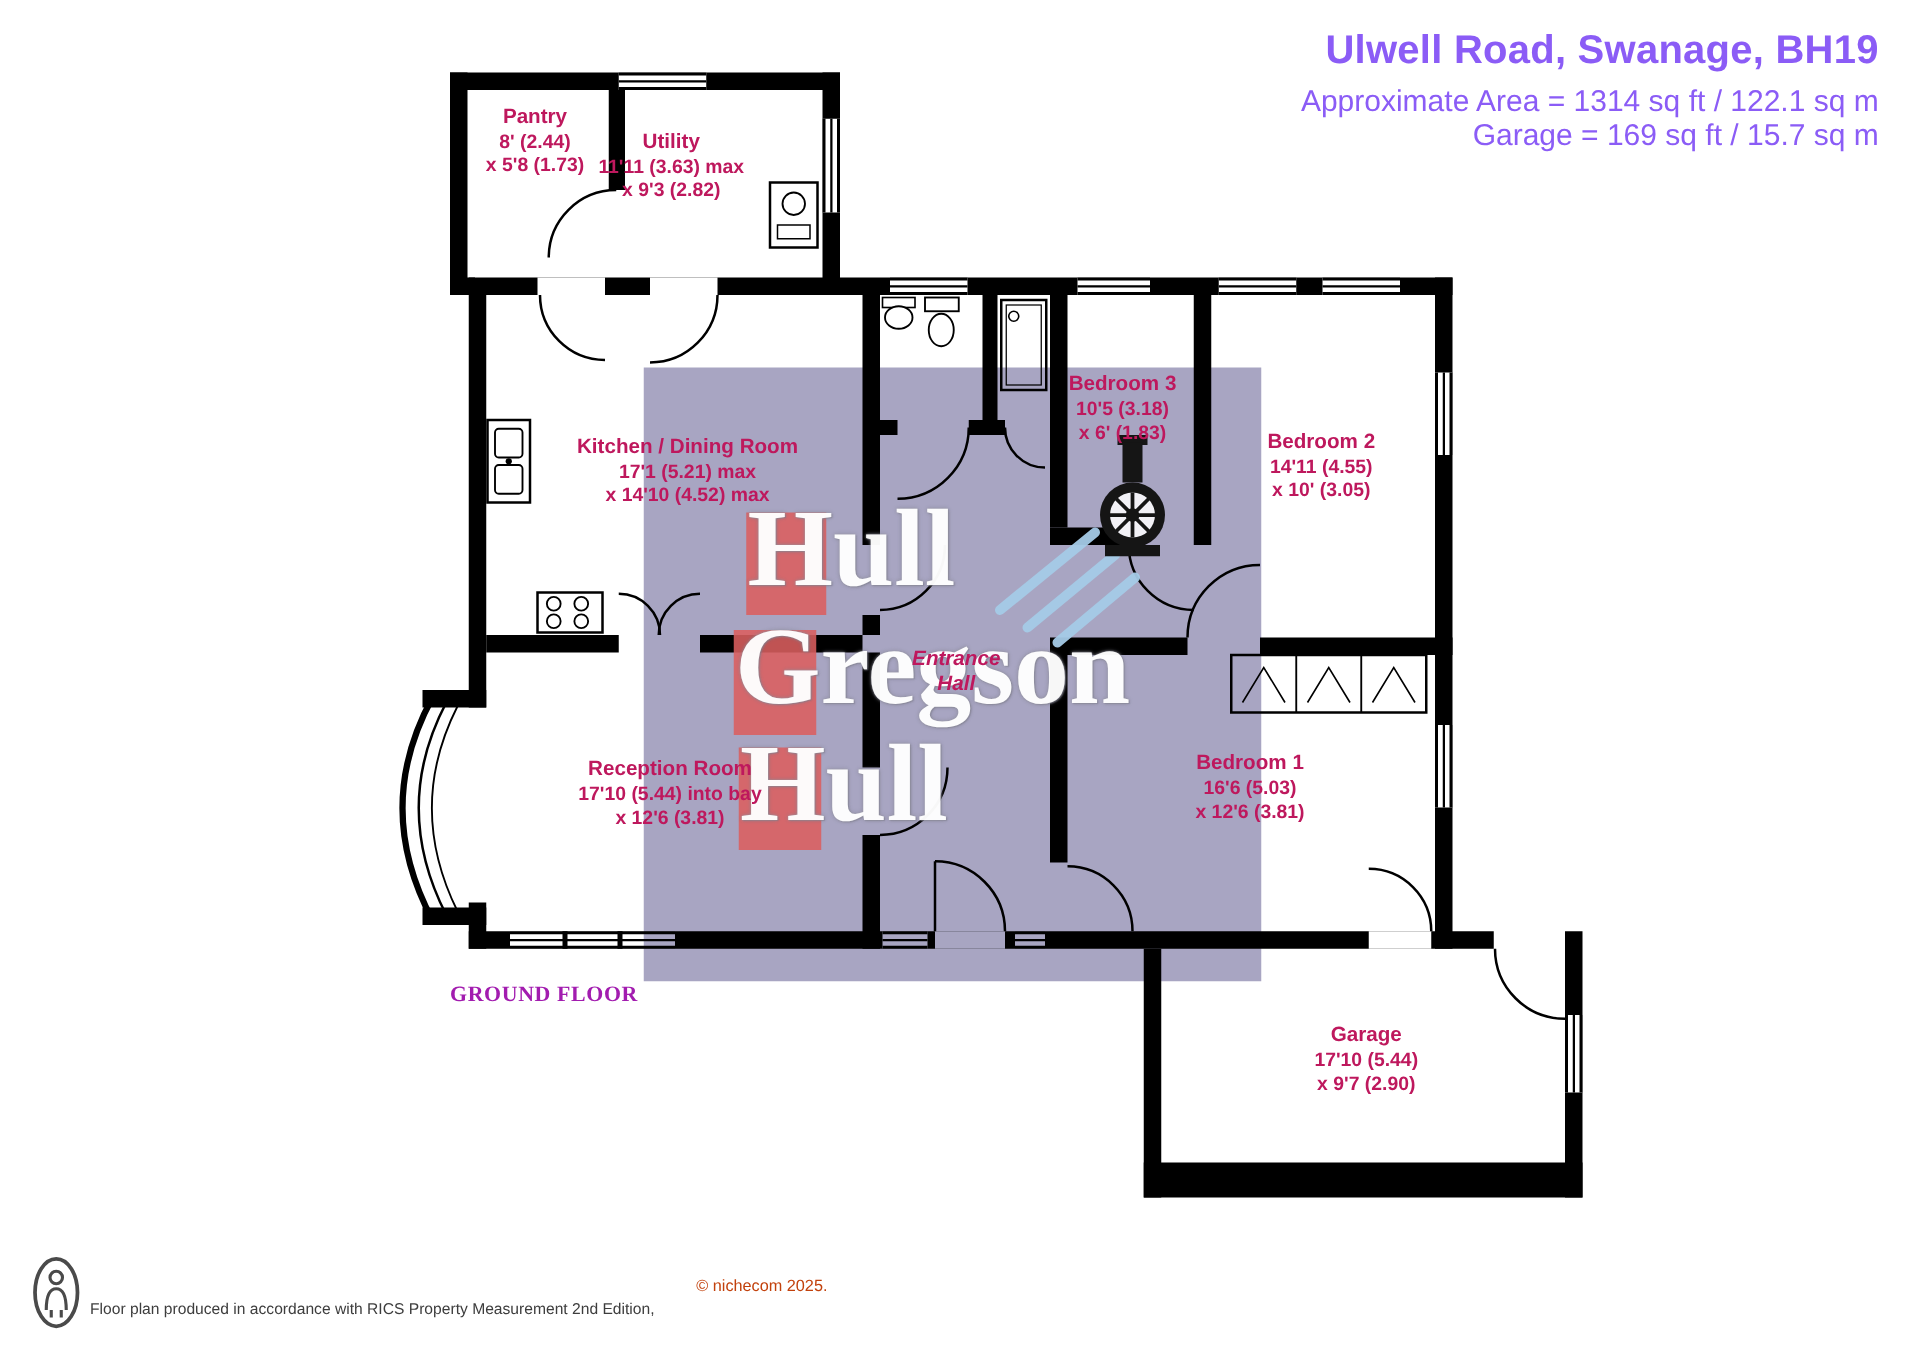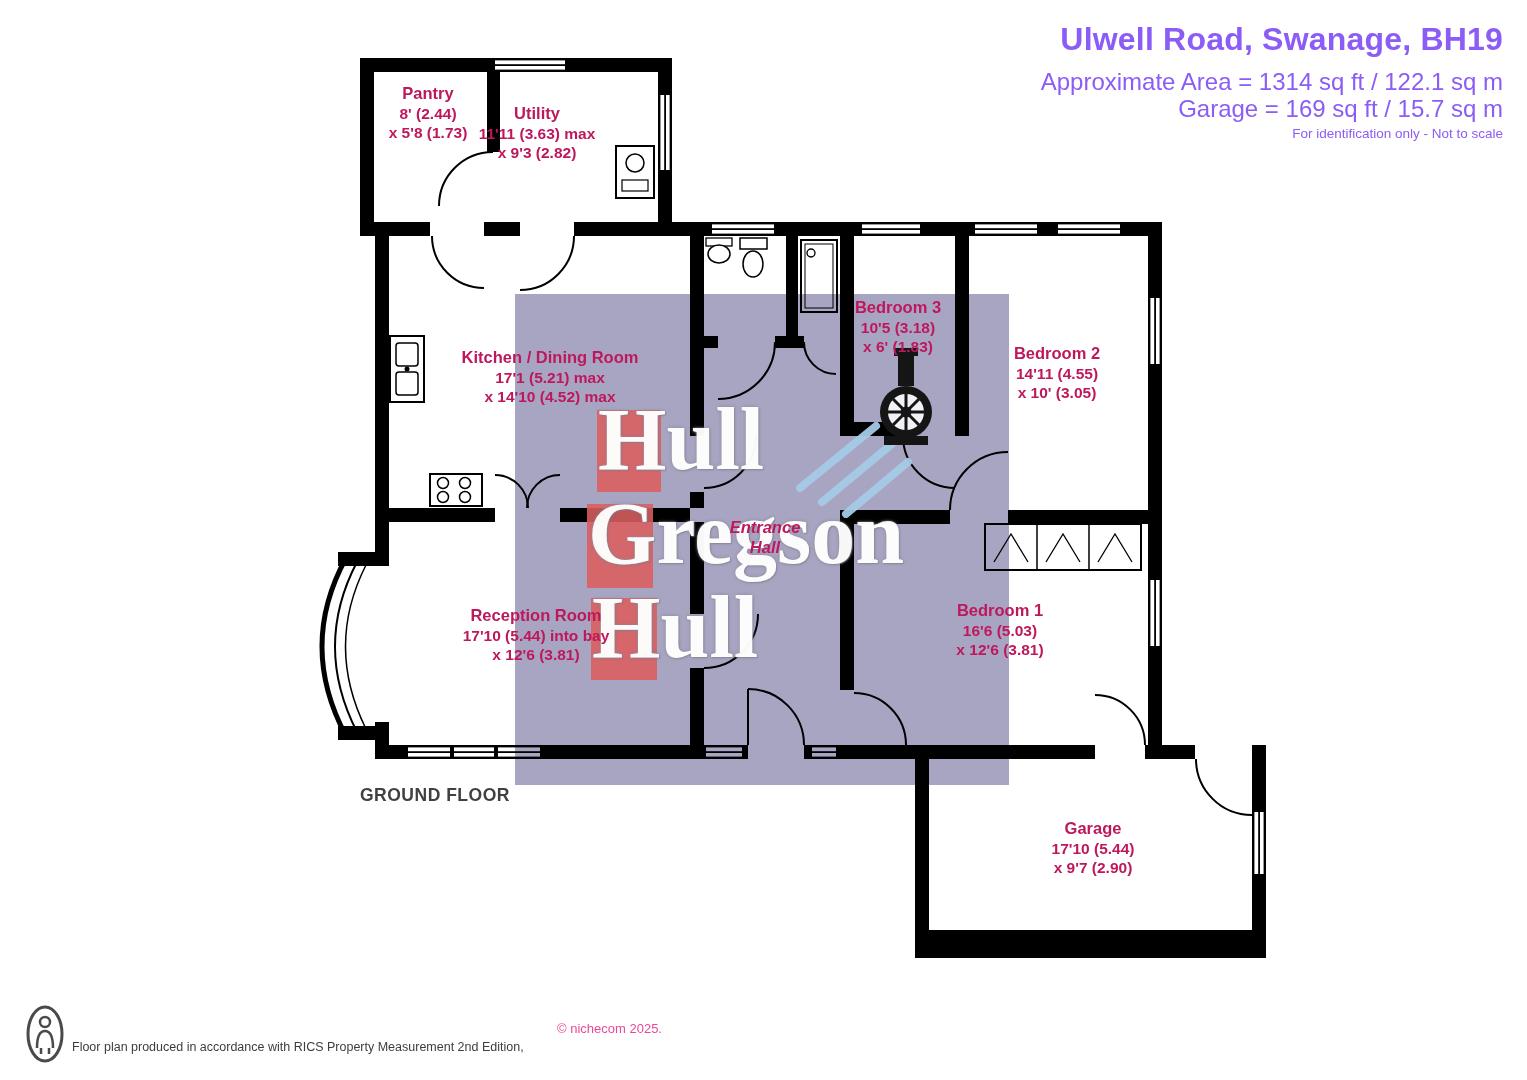--- a/index.html
+++ b/index.html
@@ -33,27 +33,27 @@
     white-space: nowrap;
   }
   .room-label {
     position: absolute; transform: translateX(-50%);
     text-align: center; color: #be185d; white-space: nowrap;
   }
   .room-name { font-size: 16.5px; font-weight: bold; line-height: 19.5px; }
   .room-dim  { font-size: 15.5px; font-weight: bold; line-height: 19.5px; }
   .floor-label {
     position: absolute; left: 360px; top: 785px;
-    font-size: 17.5px; font-weight: bold; letter-spacing: .5px; color: #404040;
+    font-size: 17.5px; font-weight: bold; letter-spacing: .5px; color: #a21caf; font-family: Liberation Serif, serif;
   }
   .footer-text {
     position: absolute; left: 72px; top: 1006px;
     font-size: 12.5px; line-height: 16.5px; color: #3d3d3d; white-space: pre-wrap;
   }
-  .copyright { position: absolute; left: 557px; top: 1021px; font-size: 13px; color: #ec4899; }
+  .copyright { position: absolute; left: 557px; top: 1021px; font-size: 13px; color: #c2410c; }
   .footer-icon { position: absolute; left: 22px; top: 1004px; }
   .train-logo { position: absolute; left: 780px; top: 330px; }
 </style>
 </head>
 <body>
 
 <svg class="plan-svg" width="1527" height="1080" viewBox="0 0 1527 1080">
 
   <g fill="#000">
     <rect x="360" y="58" width="312" height="14"></rect>
@@ -338,21 +338,20 @@
   <div class="room-dim">17'10 (5.44)</div>
   <div class="room-dim">x 9'7 (2.90)</div>
 </div>
 
 <div class="floor-label">GROUND FLOOR</div>
 
 <header class="header">
   <h1>Ulwell Road, Swanage, BH19</h1>
   <div class="area">Approximate Area = 1314 sq ft / 122.1 sq m</div>
   <div class="area">Garage = 169 sq ft / 15.7 sq m</div>
-  <div class="disclaimer">For identification only - Not to scale</div>
 </header>
 
 <svg class="footer-icon" width="46" height="60" viewBox="0 0 46 60">
   <ellipse cx="23" cy="30" rx="17" ry="27" fill="none" stroke="#4a4a4a" stroke-width="3"></ellipse>
   <circle cx="23" cy="18" r="5" fill="none" stroke="#4a4a4a" stroke-width="2.5"></circle>
   <path d="M 15 44 C 15 33 17 27 23 27 C 29 27 31 33 31 44 M 19 44 L 19 50 M 27 44 L 27 50" fill="none" stroke="#4a4a4a" stroke-width="2.5"></path>
 </svg>
 
 <div class="footer-text">
   <div>Floor plan produced in accordance with RICS Property Measurement 2nd Edition,</div>

